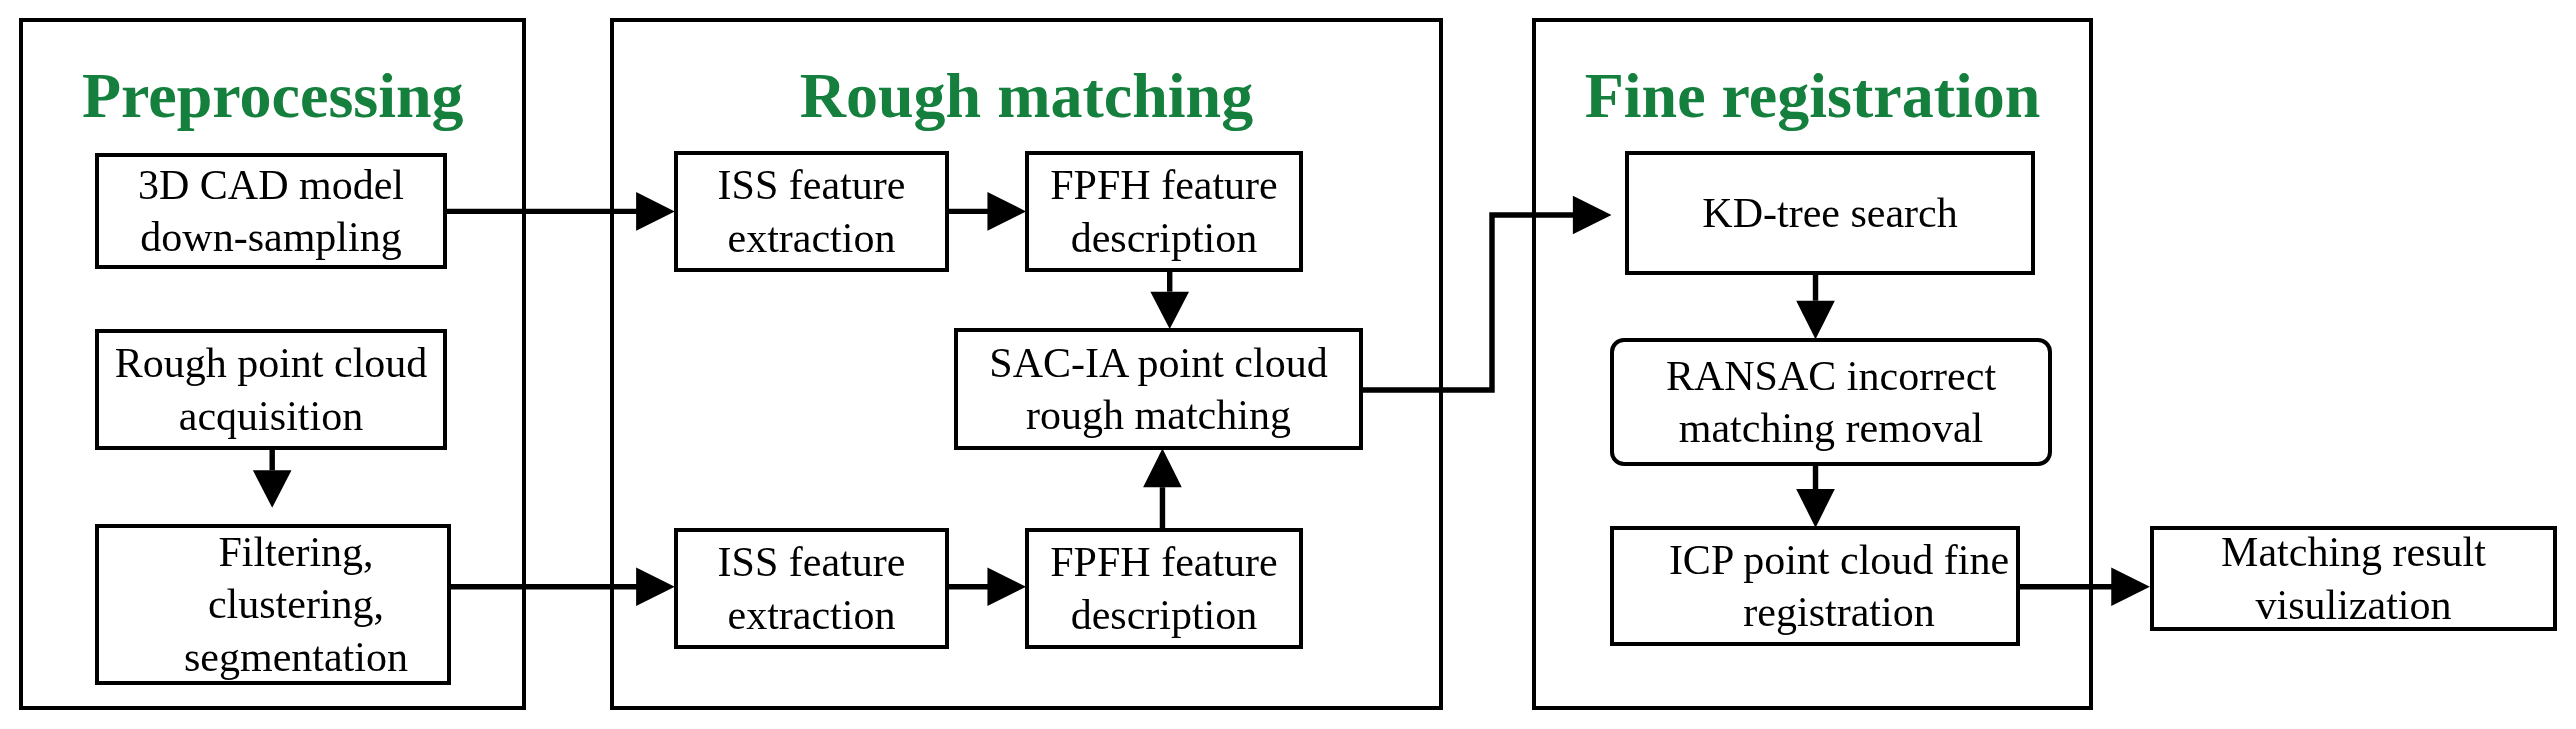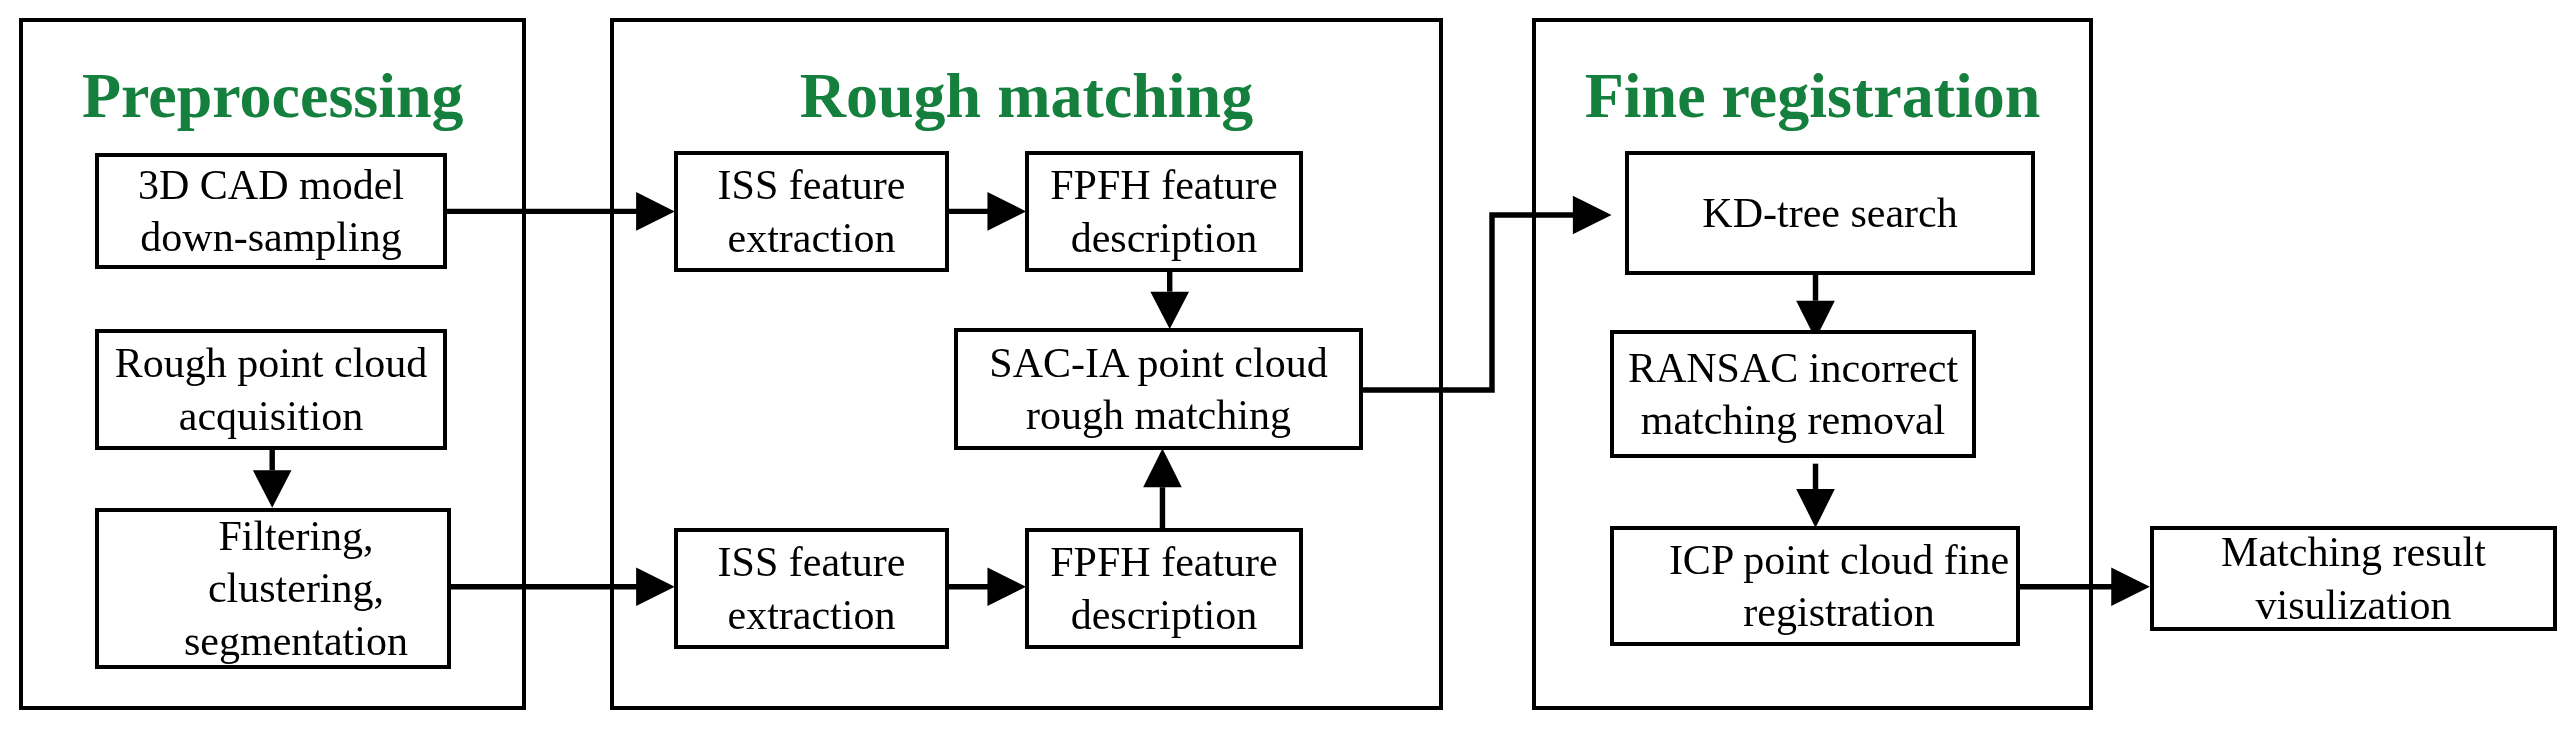--- a/index.html
+++ b/index.html
@@ -123,21 +123,21 @@
   </svg>
 
   <div class="box" style="left:95px; top:153px; width:352px; height:116px;">
     <span>3D CAD model
 down-sampling</span>
   </div>
   <div class="box" style="left:95px; top:329px; width:352px; height:121px;">
     <span>Rough point cloud
 acquisition</span>
   </div>
-  <div class="box" style="left:95px; top:508px; width:356px; height:161px;padding-left:46px;">
+  <div class="box" style="left:95px; top:524px; width:356px; height:161px;padding-left:46px;">
     <span>Filtering,
 clustering,
 segmentation</span>
   </div>
 
   <div class="box" style="left:674px; top:151px; width:275px; height:121px;">
     <span>ISS feature
 extraction</span>
   </div>
   <div class="box" style="left:1025px; top:151px; width:278px; height:121px;">
@@ -153,21 +153,21 @@
 extraction</span>
   </div>
   <div class="box" style="left:1025px; top:528px; width:278px; height:121px;">
     <span>FPFH feature
 description</span>
   </div>
 
   <div class="box" style="left:1610px; top:151px; width:410px; height:124px;margin-left:15px;">
     <span>KD-tree search</span>
   </div>
-  <div class="box" style="left:1610px; top:330px; width:366px; height:128px;">
+  <div class="box" style="left:1610px; top:338px; width:442px; height:128px;border-radius:14px;">
     <span>RANSAC incorrect
 matching removal</span>
   </div>
   <div class="box" style="left:1610px; top:526px; width:410px; height:120px;padding-left:48px;">
     <span>ICP point cloud fine
 registration</span>
   </div>
 
   <div class="box" style="left:2150px; top:526px; width:407px; height:105px;">
     <span>Matching result

